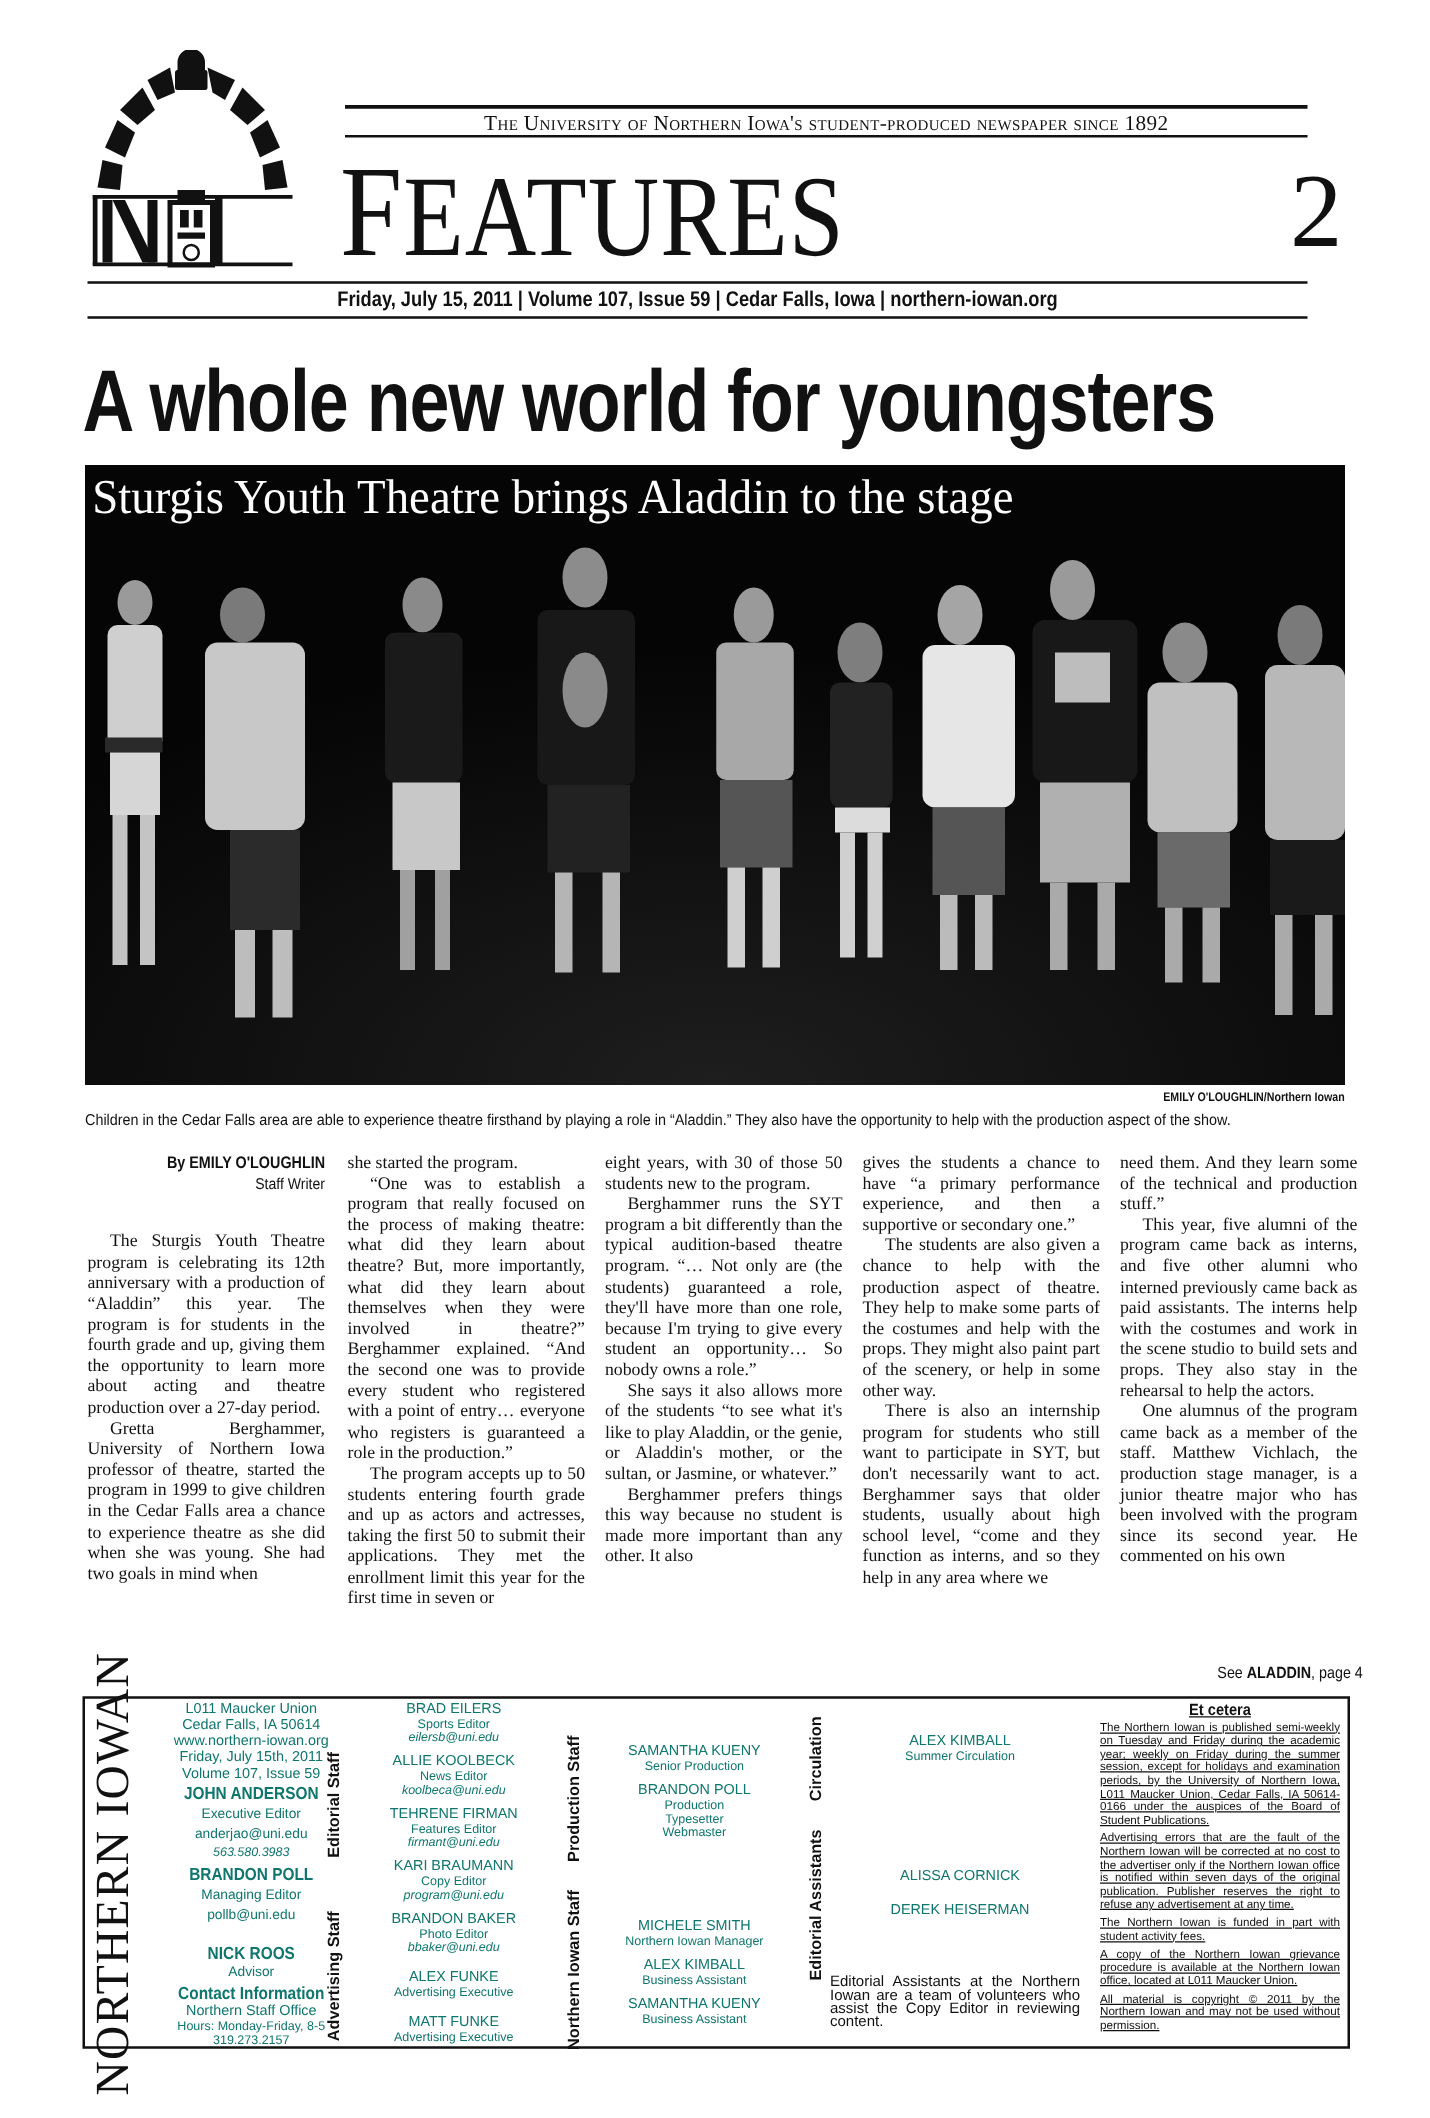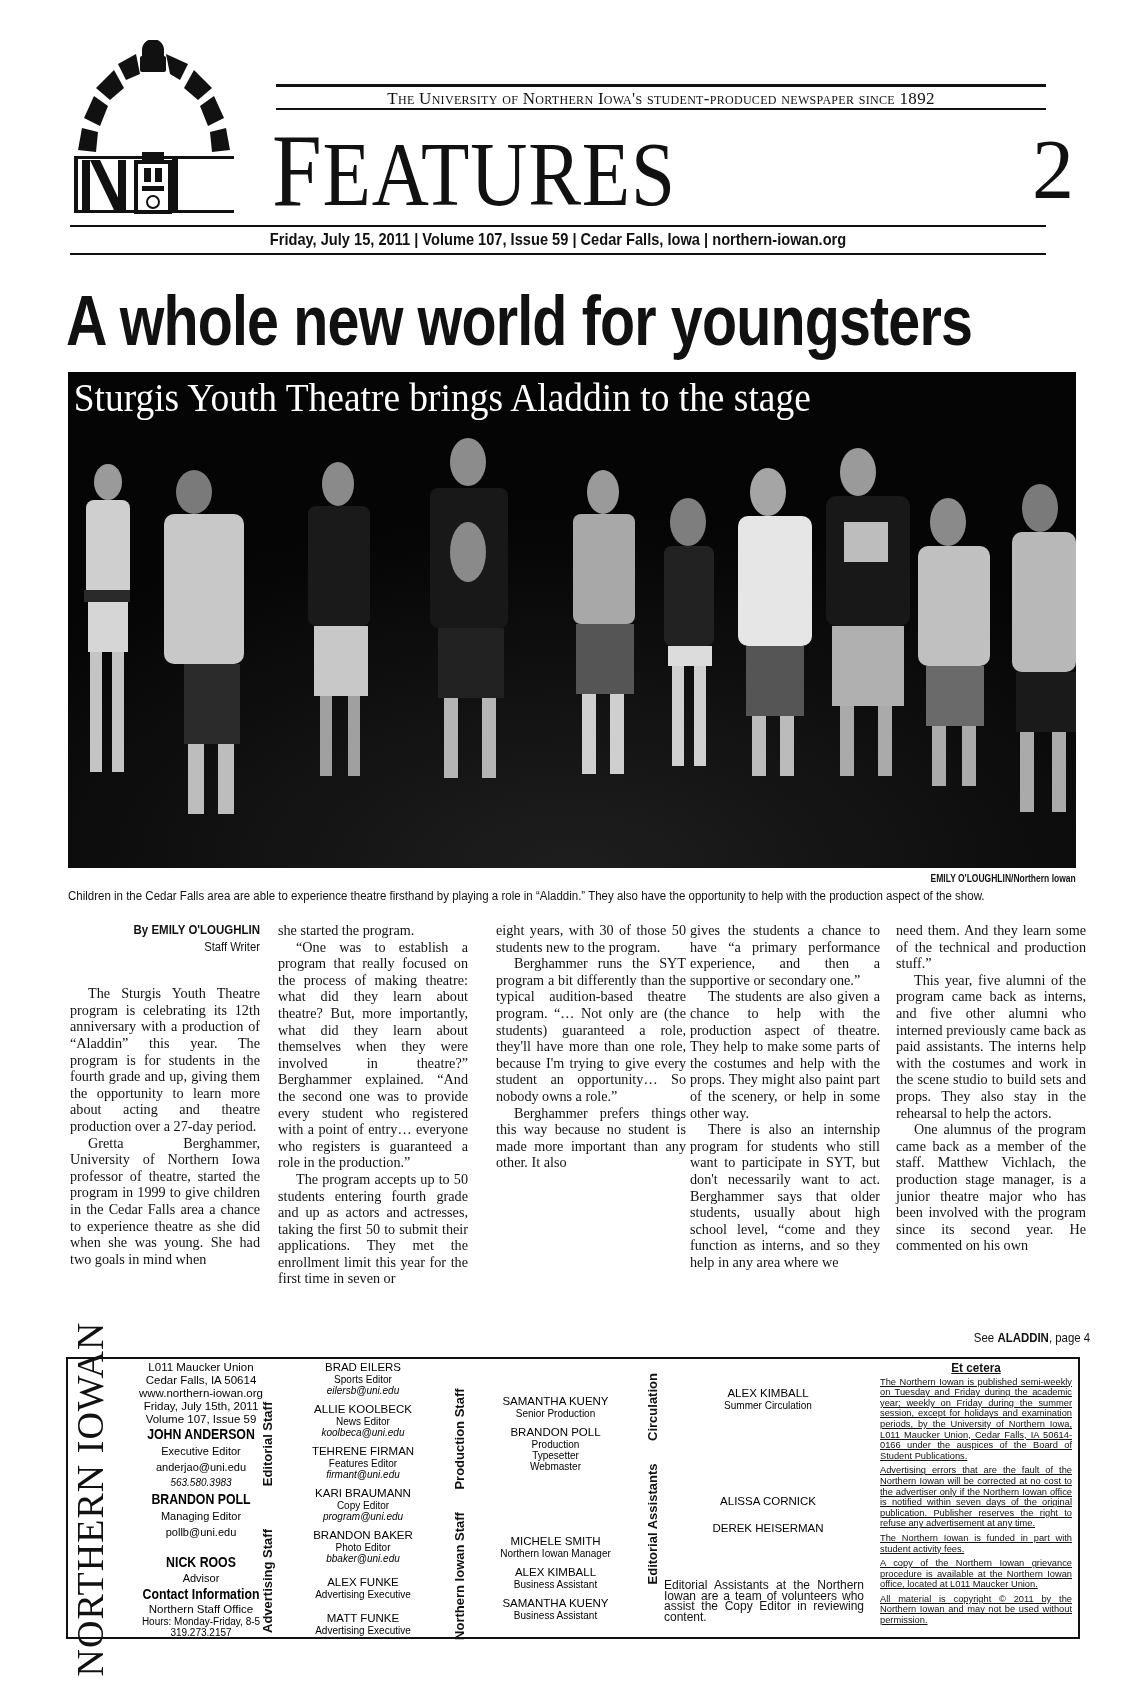--- a/index.html
+++ b/index.html
@@ -45,21 +45,21 @@
   .role { text-align: right; font-family: "Liberation Sans", sans-serif; font-size: 12.5px; margin-bottom: 30px; transform: scaleX(0.9); transform-origin: right top; }
   .jump { position: absolute; right: 54px; top: 1330px; font-family: "Liberation Sans", sans-serif; font-size: 13px;
     transform: scaleX(0.88); transform-origin: right top; }
   .jump b { font-weight: bold; }
 
   
   .staffbox { position: absolute; left: 66px; top: 1357px; width: 1014px; height: 282px; border: 2px solid #111; }
   .nameplate-v { position: absolute; left: 2px; top: 4px; width: 40px; height: 272px; }
   .nameplate-v span { position: absolute; left: 50%; top: 50%; transform: translate(-50%, -50%) rotate(-90deg);
     font-family: "Liberation Serif", serif; font-size: 38px; white-space: nowrap; letter-spacing: 1px; }
-  .sb { position: absolute; font-family: "Liberation Sans", sans-serif; text-align: center; color: #000000; }
+  .sb { position: absolute; font-family: "Liberation Sans", sans-serif; text-align: center; color: #0f766e; }
   .sb .small { font-size: 11px; line-height: 12px; }
   .sb .nm { font-size: 11.5px; line-height: 13px; }
   .sb .nmb { font-size: 14px; font-weight: bold; line-height: 17px; transform: scaleX(0.88); }
   .sb .role-s { font-size: 10px; line-height: 11px; }
   .sb .email { font-size: 10px; line-height: 11px; font-style: italic; }
   .sb .gap { height: 7px; }
   .vlabel { position: absolute; width: 18px; font-family: "Liberation Sans", sans-serif; font-weight: bold; font-size: 13px; }
   .vlabel span { position: absolute; left: 50%; top: 50%; transform: translate(-50%, -50%) rotate(-90deg); white-space: nowrap; }
   .etc { position: absolute; left: 812px; top: 4px; width: 192px; font-family: "Liberation Sans", sans-serif;
     font-size: 9.3px; line-height: 10.6px; text-align: justify; text-decoration: underline; }
@@ -204,23 +204,24 @@
     <div class="byline">By EMILY O'LOUGHLIN</div>
     <div class="role">Staff Writer</div>
     <p>The Sturgis Youth Theatre program is celebrating its 12th anniversary with a production of “Aladdin” this year. The program is for students in the fourth grade and up, giving them the opportunity to learn more about acting and theatre production over a 27-day period.</p>
     <p>Gretta Berghammer, University of Northern Iowa professor of theatre, started the program in 1999 to give children in the Cedar Falls area a chance to experience theatre as she did when she was young. She had two goals in mind when</p>
   </div>
   <div class="col" style="left:208px;">
     <p class="cont">she started the program.</p>
     <p>“One was to establish a program that really focused on the process of making theatre: what did they learn about theatre? But, more importantly, what did they learn about themselves when they were involved in theatre?” Berghammer explained. “And the second one was to provide every student who registered with a point of entry… everyone who registers is guaranteed a role in the production.”</p>
     <p>The program accepts up to 50 students entering fourth grade and up as actors and actresses, taking the first 50 to submit their applications. They met the enrollment limit this year for the first time in seven or</p>
   </div>
-  <div class="col" style="left:426px;">
+  <div class="col" style="left:414px;">
     <p class="cont">eight years, with 30 of those 50 students new to the program.</p>
     <p>Berghammer runs the SYT program a bit differently than the typical audition-based theatre program. “… Not only are (the students) guaranteed a role, they'll have more than one role, because I'm trying to give every student an opportunity… So nobody owns a role.”</p>
+    <p>She says it also allows more of the students “to see what it's like to play Aladdin, or the genie, or Aladdin's mother, or the sultan, or Jasmine, or whatever.”</p>
     <p>Berghammer prefers things this way because no student is made more important than any other. It also</p>
   </div>
   <div class="col" style="left:620px;">
     <p class="cont">gives the students a chance to have “a primary performance experience, and then a supportive or secondary one.”</p>
     <p>The students are also given a chance to help with the production aspect of theatre. They help to make some parts of the costumes and help with the props. They might also paint part of the scenery, or help in some other way.</p>
     <p>There is also an internship program for students who still want to participate in SYT, but don't necessarily want to act. Berghammer says that older students, usually about high school level, “come and they function as interns, and so they help in any area where we</p>
   </div>
   <div class="col" style="left:826px;">
     <p class="cont">need them. And they learn some of the technical and production stuff.”</p>
     <p>This year, five alumni of the program came back as interns, and five other alumni who interned previously came back as paid assistants. The interns help with the costumes and work in the scene studio to build sets and props. They also stay in the rehearsal to help the actors.</p>

